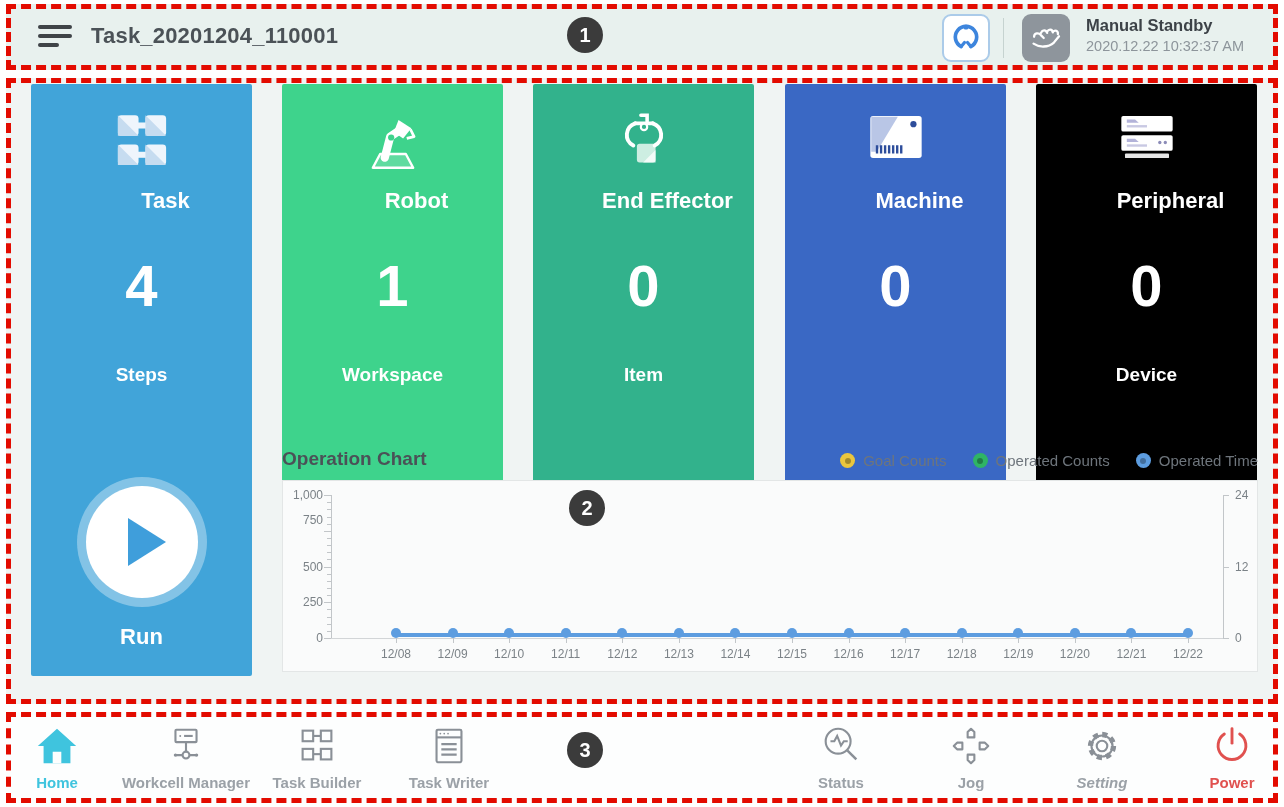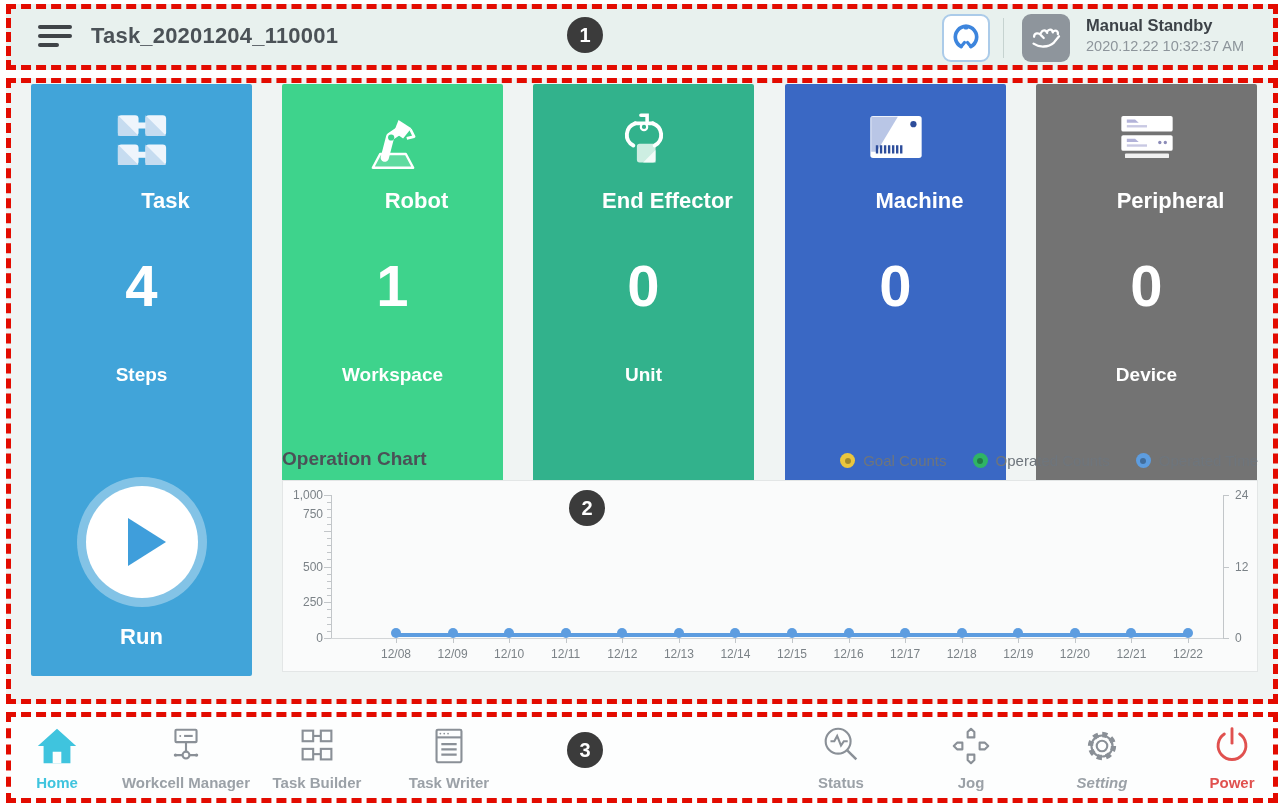--- a/index.html
+++ b/index.html
@@ -181,21 +181,21 @@
             <polygon points="35,59 49,59 49,45" fill="#ffffff" opacity="0.75"></polygon>
             <path d="M32.5 6 L39.5 6 L39.5 13" fill="none" stroke="#ffffff" stroke-width="4" stroke-linecap="round"></path>
             <path d="M26 15 C15 19, 13 34, 24 40" fill="none" stroke="#ffffff" stroke-width="4.4" stroke-linecap="round"></path>
             <path d="M46 15 C57 19, 59 34, 48 40" fill="none" stroke="#ffffff" stroke-width="4.4" stroke-linecap="round"></path>
             <path d="M26 15 L46 15" fill="none" stroke="#ffffff" stroke-width="4.4" stroke-linecap="round"></path>
             <circle cx="36" cy="19" r="3.6" fill="#32b28c" stroke="#ffffff" stroke-width="2.4"></circle>
           </svg>
         </div>
         <div class="card-title">End Effector</div>
         <div class="card-count">0</div>
-        <div class="card-unit">Unit</div>
+        <div class="card-unit">Item</div>
       </div>
 
       <div class="card" id="card-machine" style="background: rgb(58, 104, 196);">
         <div class="card-icon">
           <svg width="66" height="54" viewBox="0 0 72 58">
             <rect x="8" y="6" width="56" height="46" rx="3" fill="#ffffff"></rect>
             <polygon points="9,7 38,7 15,45 9,45" fill="#b9c6e6"></polygon>
             <g fill="#2d4d9b">
               <rect x="14" y="38" width="2.6" height="9"></rect>
                 <rect x="18.4" y="38" width="2.6" height="9"></rect>
@@ -205,21 +205,21 @@
                 <rect x="36" y="38" width="2.6" height="9"></rect>
               <rect x="40.4" y="38" width="2.6" height="9"></rect>
             </g>
             <circle cx="55" cy="15" r="3.4" fill="#2d4d9b"></circle>
           </svg>
         </div>
         <div class="card-title">Machine</div>
         <div class="card-count">0</div>
       </div>
 
-      <div class="card" id="card-peripheral" style="background: #737373;">
+      <div class="card" id="card-peripheral" style="background: #000000;">
         <div class="card-icon">
           <svg width="66" height="54" viewBox="0 0 72 58">
             <rect x="8" y="6" width="56" height="17" rx="2" fill="#ffffff"></rect>
             <path d="M14 10 l9 0 l4 3.5 l-13 0 z" fill="#b3b3d9"></path>
             <rect x="14" y="16" width="22" height="2.6" fill="#c9c9e3"></rect>
             <rect x="8" y="27" width="56" height="17" rx="2" fill="#ffffff"></rect>
             <path d="M14 31 l9 0 l4 3.5 l-13 0 z" fill="#b3b3d9"></path>
             <rect x="14" y="37" width="22" height="2.6" fill="#c9c9e3"></rect>
             <circle cx="50" cy="35" r="1.8" fill="#8c8cb8"></circle>
               <circle cx="56" cy="35" r="1.8" fill="#8c8cb8"></circle>
@@ -264,21 +264,21 @@
             <div class="ax" style="position: absolute; left: 44px; top: 99.8px; width: 4px; height: 1px;"></div>
             <div class="ax" style="position: absolute; left: 44px; top: 107px; width: 4px; height: 1px;"></div>
             <div class="ax" style="position: absolute; left: 44px; top: 114.1px; width: 4px; height: 1px;"></div>
             <div class="ax" style="position: absolute; left: 41px; top: 121.3px; width: 7px; height: 1px;"></div>
             <div class="ax" style="position: absolute; left: 44px; top: 128.4px; width: 4px; height: 1px;"></div>
             <div class="ax" style="position: absolute; left: 44px; top: 135.6px; width: 4px; height: 1px;"></div>
             <div class="ax" style="position: absolute; left: 44px; top: 142.7px; width: 4px; height: 1px;"></div>
             <div class="ax" style="position: absolute; left: 44px; top: 149.8px; width: 4px; height: 1px;"></div>
             <div class="ax" style="position: absolute; left: 41px; top: 157px; width: 7px; height: 1px;"></div>
             <div class="ylab" style="position: absolute; left: 0px; top: 7px;">1,000</div>
-            <div class="ylab" style="position: absolute; left: 0px; top: 26px;">750</div>
+            <div class="ylab" style="position: absolute; left: 0px; top: 32px;">750</div>
             <div class="ylab" style="position: absolute; left: 0px; top: 78.5px;">500</div>
             <div class="ylab" style="position: absolute; left: 0px; top: 114.3px;">250</div>
             <div class="ylab" style="position: absolute; left: 0px; top: 150px;">0</div>
             <div class="ax" style="position: absolute; left: 48px; top: 157px; width: 892px; height: 1px; background: rgb(210, 213, 215);"></div>
             <div class="ax" style="position: absolute; left: 940px; top: 14px; width: 1px; height: 143px;"></div>
             <div class="ax" style="position: absolute; left: 940px; top: 14px; width: 6px; height: 1px;"></div>
             <div class="ylab2" style="position: absolute; left: 952px; top: 7px;">24</div>
             <div class="ax" style="position: absolute; left: 940px; top: 85.5px; width: 6px; height: 1px;"></div>
             <div class="ylab2" style="position: absolute; left: 952px; top: 78.5px;">12</div>
             <div class="ax" style="position: absolute; left: 940px; top: 157px; width: 6px; height: 1px;"></div>

